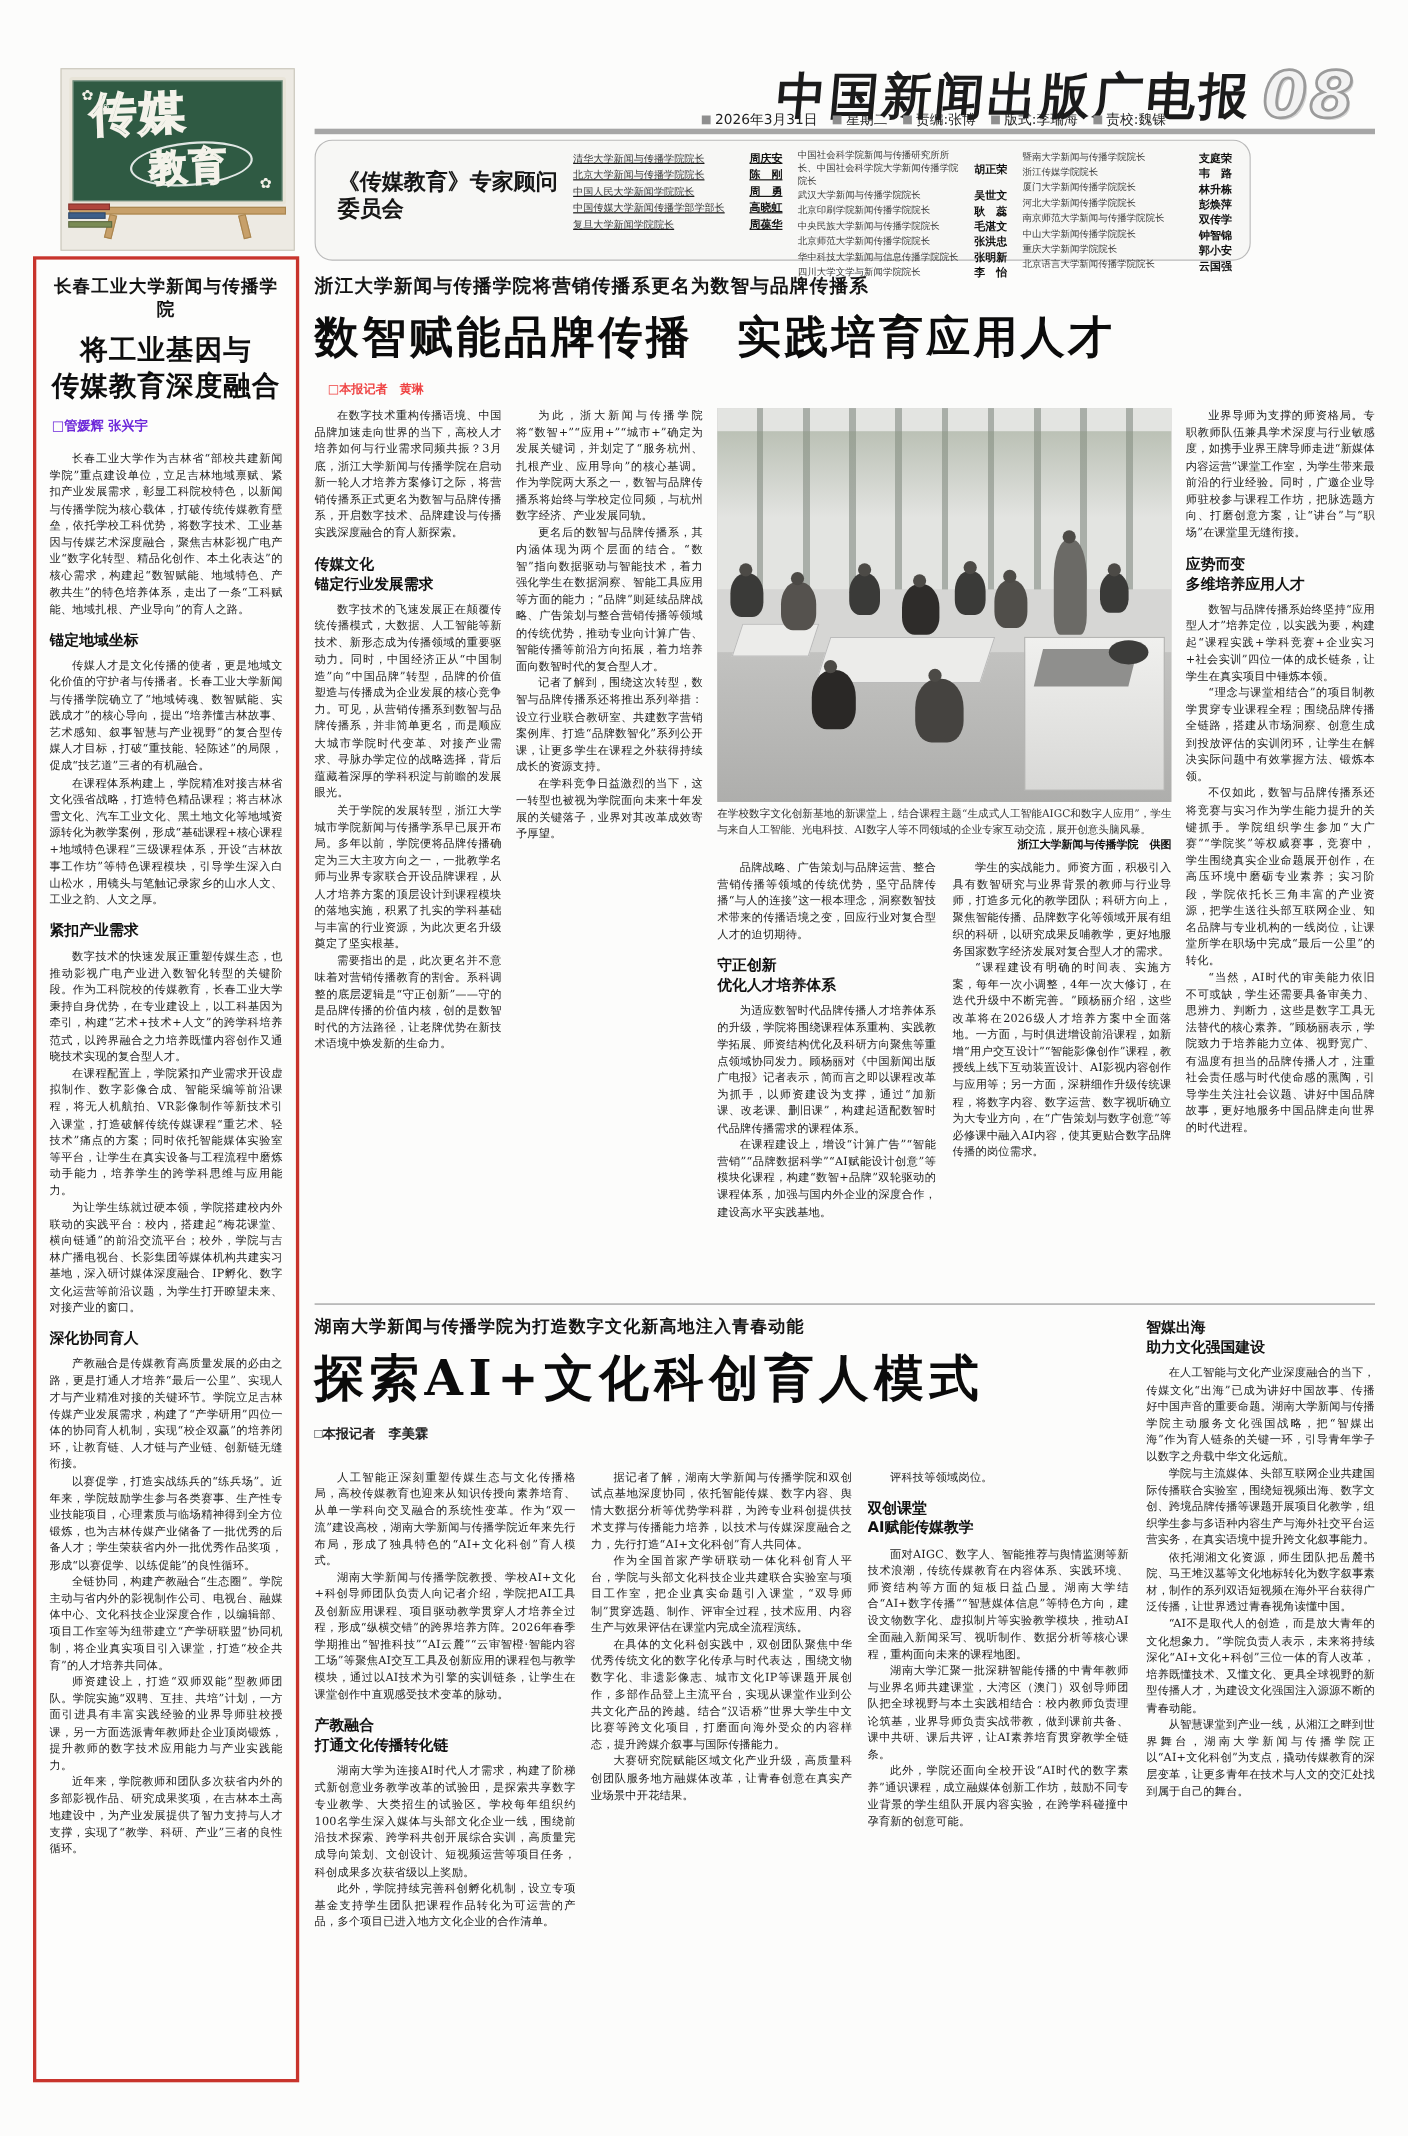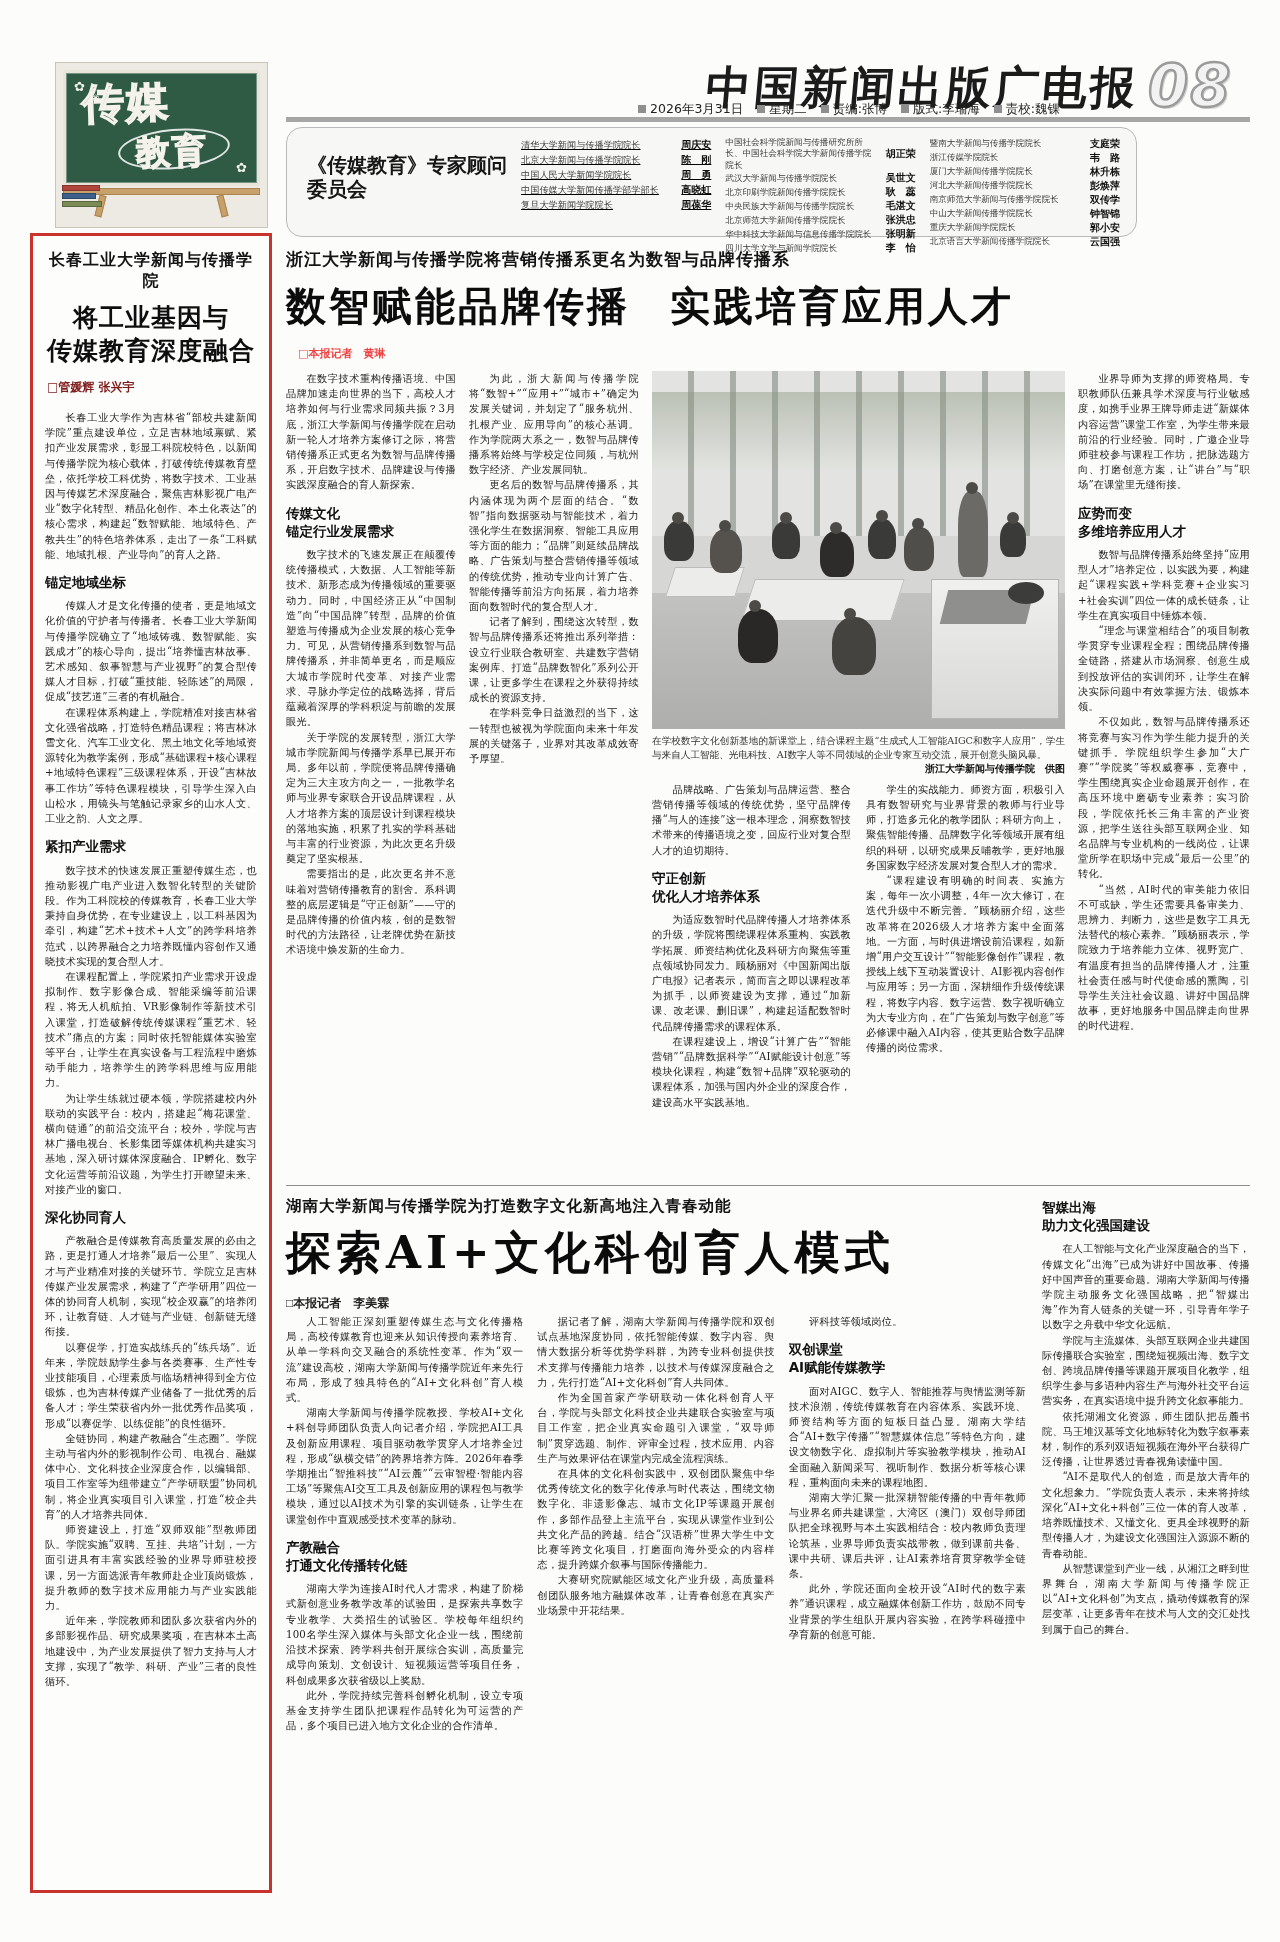--- a/index.html
+++ b/index.html
@@ -64,21 +64,21 @@
   .colbox { overflow:hidden; }
 
   
   .left-art { position:absolute; left:30px; top:233px; width:242px; height:1660px;
     border:3px solid #c8342c; background:#fdfdfc; padding:14px 12px 10px; overflow:hidden; }
   .la-kicker { font-family:"DejaVu Sans",sans-serif; font-weight:bold; font-size:16px;
     text-align:center; color:#141414; margin-bottom:10px; letter-spacing:1px; }
   .la-headline { font-family:"DejaVu Serif",serif; font-weight:bold; font-size:25px;
     line-height:1.3; text-align:center; color:#0e0e0e; letter-spacing:1px; }
   .la-byline { font-family:"DejaVu Sans",sans-serif; font-weight:bold; font-size:12px;
-    margin:12px 2px 14px; color:#7f1d1d; }
+    margin:12px 2px 14px; color:#6d28d9; }
 
   
   .main-art { position:absolute; left:286px; top:246px; width:964px; height:938px; }
   .m-kicker { font-family:"DejaVu Sans",sans-serif; font-weight:bold; font-size:17px;
     color:#141414; letter-spacing:1px; margin:2px 0 8px; }
   .m-headline { font-family:"DejaVu Sans",sans-serif; font-weight:bold; font-size:40px;
     color:#0c0c0c; letter-spacing:3px; white-space:nowrap; }
   .m-headline .hsep { display:inline-block; width:40px; }
   .m-byline { font-family:"DejaVu Sans",sans-serif; font-weight:bold; font-size:11px;
     margin:12px 12px 10px; color:#ef4444; }
@@ -127,21 +127,21 @@
 
   
   .divider { position:absolute; left:286px; top:1185px; width:964px; height:1px; background:#8d8d8d; }
   .bottom-art { position:absolute; left:286px; top:1194px; width:964px; height:726px; }
   .b-left { position:absolute; left:0; top:0; width:740px; height:726px; }
   .b-kicker { font-family:Liberation Serif, serif; font-weight:bold; font-size:15.5px;
     color:#141414; letter-spacing:1px; margin:2px 0 6px; }
   .b-headline { font-family:"DejaVu Serif",serif; font-weight:bold; font-size:45px;
     color:#0b0b0b; letter-spacing:5px; white-space:nowrap; }
   .b-byline { font-family:Liberation Serif, serif; font-weight:bold; font-size:12px;
-    margin:12px 0 2px; color:#222; }
+    margin:12px 0 24px; color:#222; }
   .b-cols { display:flex; gap:14px; height:566px; }
   .b-cols > div { flex:1; }
   .b-col4 { position:absolute; right:0; top:4px; width:208px; height:718px; overflow:hidden; }
   .b-col4 .sub:first-child { margin-top:0; }
 </style>
 </head>
 <body>
 
 <div class="page">
 

